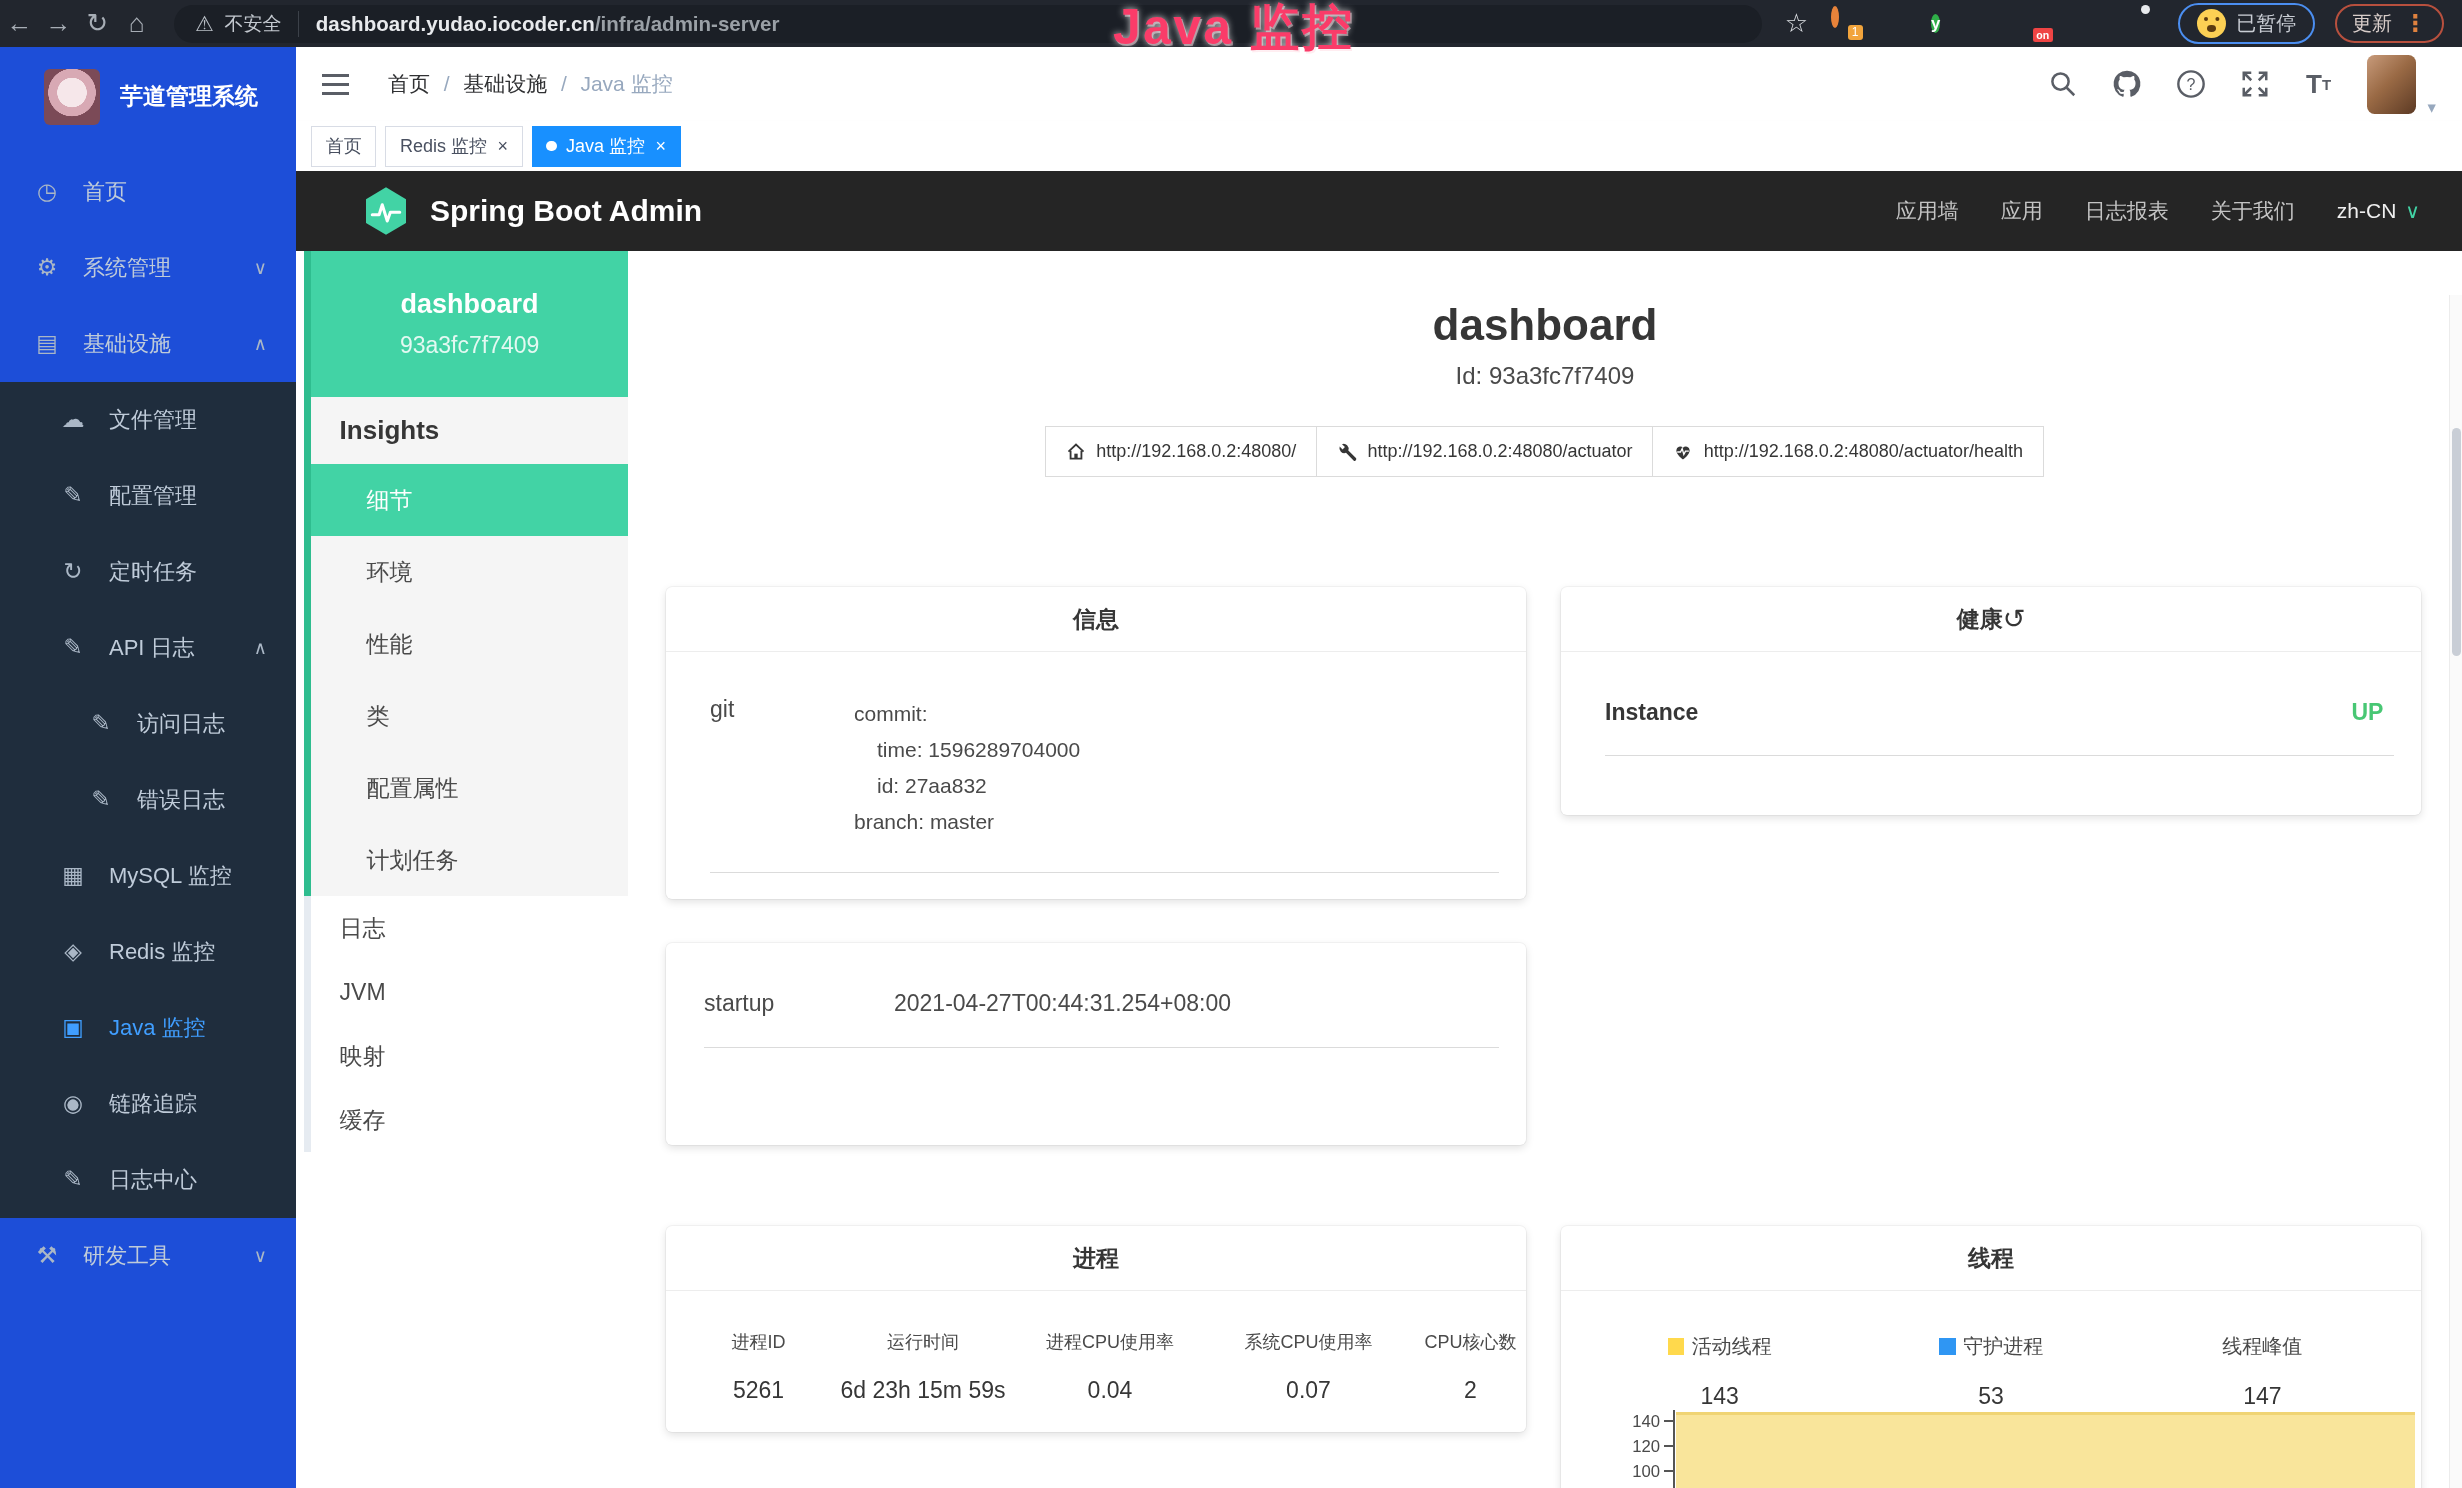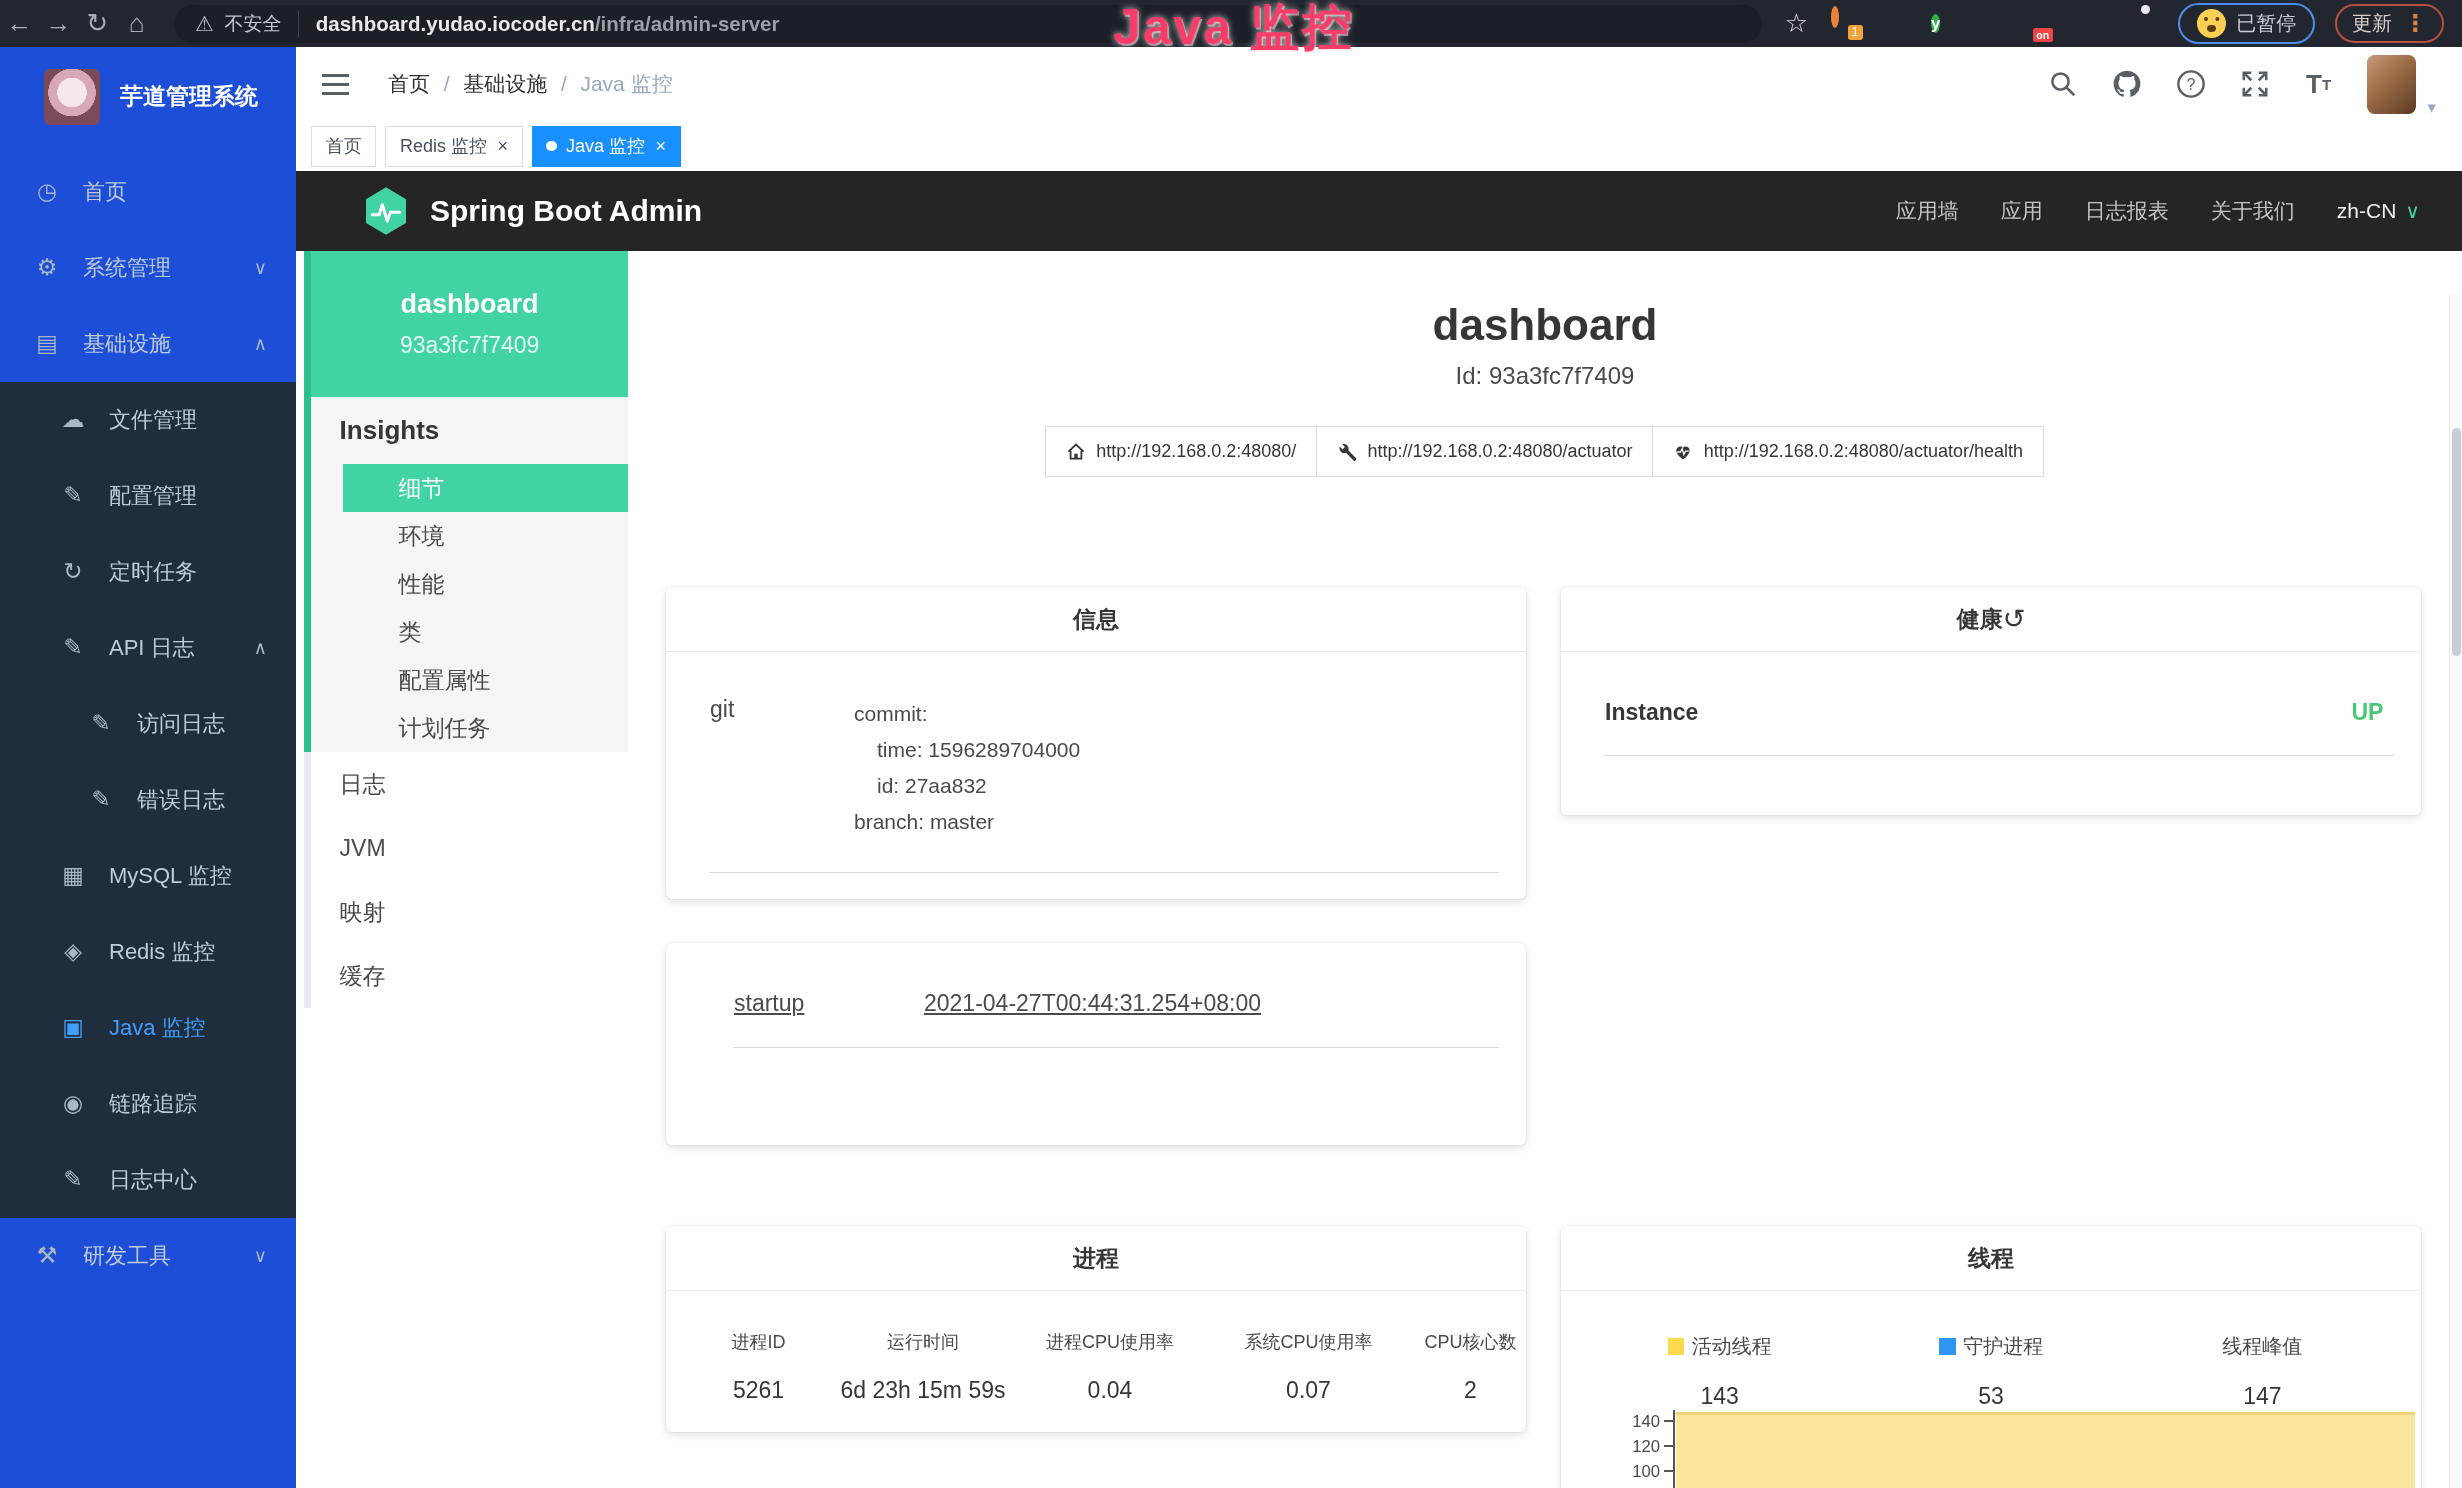--- a/index.html
+++ b/index.html
@@ -97,21 +97,21 @@
   .locale-caret{color:#42d3a5;font-size:20px;}
 
   .sba-body{position:absolute;top:80px;left:0;right:0;bottom:0;}
   .sba-side{position:absolute;left:7.6px;top:0;width:325px;}
   .inst-header{background:#42d3a5;border-left:7.6px solid #2fbd8f;height:146px;color:#fff;cursor:pointer;
     display:flex;flex-direction:column;justify-content:center;align-items:center;gap:12px;}
   .inst-name{font-size:27px;font-weight:bold;}
   .inst-id{font-size:23px;color:rgba(255,255,255,.85);}
   .group{background:#f5f5f5;border-left:7.6px solid #2fbd8f;}
   .group-label{font-size:26px;font-weight:bold;color:#363636;padding:18px 0 18px 29px;}
-  .g-item{height:48px;display:flex;align-items:center;padding-left:56px;font-size:23px;color:#4a4a4a;cursor:pointer;margin-left:32px;}
+  .g-item{height:72px;display:flex;align-items:center;padding-left:56px;font-size:23px;color:#4a4a4a;cursor:pointer;}
   .g-item.active{background:#42d3a5;color:#fff;}
   .top-items{background:#fff;border-left:7.6px solid #e6ebf1;}
   .t-item{height:64px;display:flex;align-items:center;padding-left:29px;font-size:23px;color:#4a4a4a;cursor:pointer;}
 
   .sba-main{position:absolute;left:332px;top:0;right:0;bottom:0;background:#fff;}
   .detail-title{text-align:center;margin-top:49px;font-size:44px;font-weight:bold;color:#363636;}
   .detail-sub{text-align:center;margin-top:12px;font-size:24px;color:#4a4a4a;}
   .links{display:flex;justify-content:center;margin-top:36px;}
   .link-btn{display:flex;align-items:center;gap:10.6px;border:1.5px solid #dbdbdb;background:#fff;height:49px;
     padding:0 20px;font-size:18px;color:#363636;cursor:pointer;margin-left:-1.5px;white-space:nowrap;}
@@ -129,21 +129,21 @@
   #card-threads{left:933px;top:975px;width:860px;height:538px;}
 
   .kv{display:flex;margin:0 27px 0 44px;padding:44px 0 32px 0;border-bottom:1.5px solid #dbdbdb;}
   .kv .k{width:144px;font-size:23px;color:#4a4a4a;flex:0 0 auto;}
   .kv .v{font-size:21px;color:#4a4a4a;line-height:36px;}
   .v .ind{padding-left:23px;}
   .kv2{display:flex;justify-content:space-between;align-items:center;margin:0 27px 0 44px;
     padding:47px 10.6px 29px 0;border-bottom:1.5px solid #dbdbdb;font-size:23px;}
   .kv2 .k2{color:#363636;font-weight:bold;}
   .up{color:#48c774;font-weight:bold;}
-  .kv3{display:flex;margin:0 27px 0 68px;padding:47px 0 30px 0;border-bottom:1.5px solid #dbdbdb;font-size:23px;color:#4a4a4a;text-decoration:underline;}
+  .kv3{display:flex;margin:0 27px 0 38px;padding:47px 0 30px 0;border-bottom:1.5px solid #dbdbdb;font-size:23px;color:#4a4a4a;}
   .kv3 .k3{width:190px;flex:0 0 auto;}
 
   .proc{display:flex;padding:39px 12px 0 12px;text-align:center;}
   .pc{flex:0 0 auto;}
   .pc:nth-child(1){width:161px;}.pc:nth-child(2){width:168px;}.pc:nth-child(3){width:206px;}
   .pc:nth-child(4){width:191px;}.pc:nth-child(5){width:133px;}
   .ph{font-size:18px;color:#4a4a4a;}
   .pv{font-size:23px;color:#363636;margin-top:23px;}
 
   .legend{display:flex;padding:42px 23px 0 23px;}

